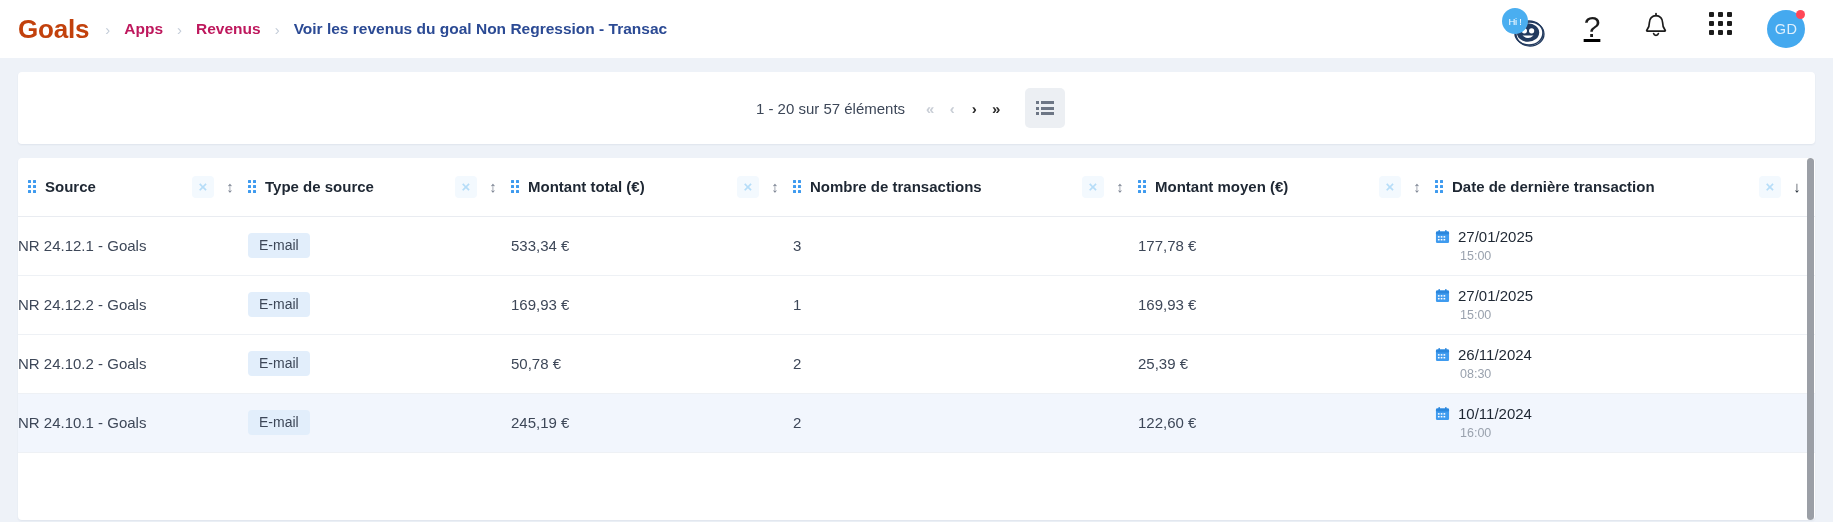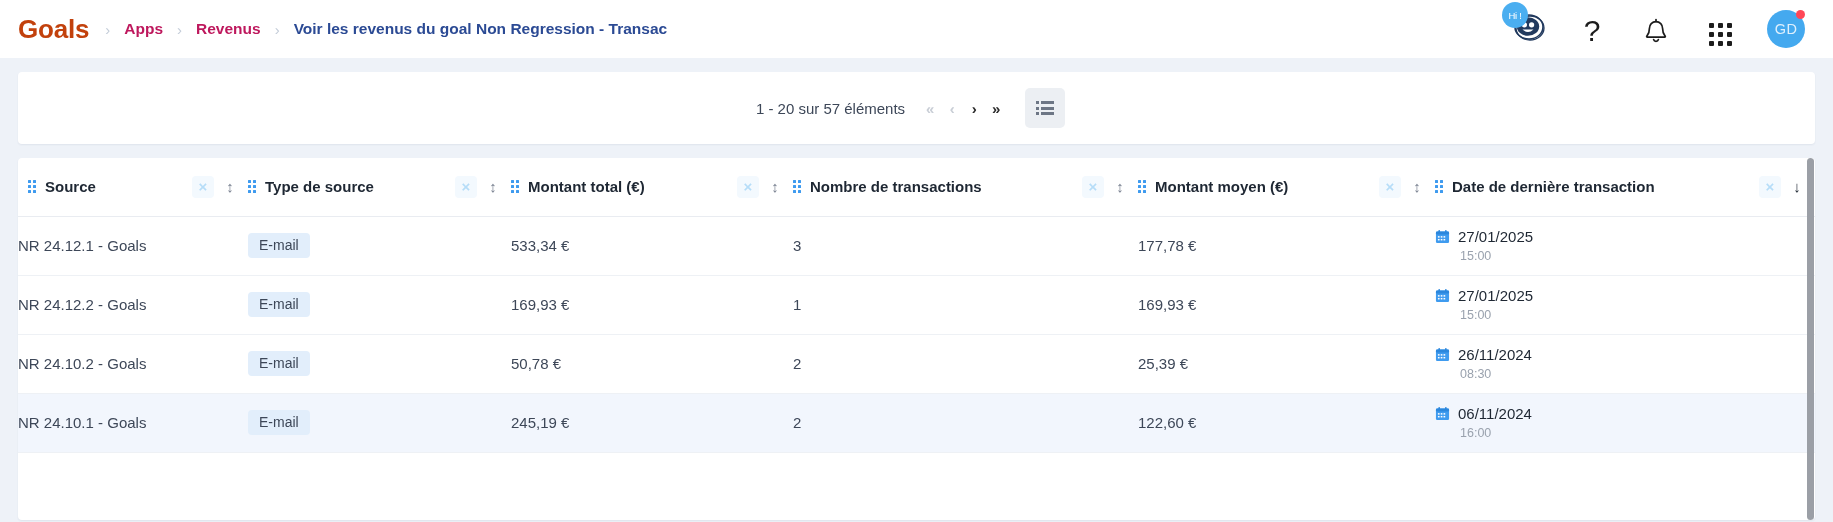--- a/index.html
+++ b/index.html
@@ -58,23 +58,24 @@
     display: flex;
     align-items: center;
     gap: 30px;
     padding-right: 6px;
   }
   .ic-btn {
     position: relative;
     width: 34px;
     height: 34px;
     display: flex;
-    align-items: flex-end;
+    align-items: flex-start;
     justify-content: center;
     cursor: pointer;
+    text-decoration: underline;
   }
   .bot-wrap { position: relative; width: 40px; height: 40px; }
   .bot-badge {
     position: absolute;
     left: -6px;
     top: -4px;
     width: 26px; height: 26px;
     border-radius: 50%;
     background: #4aaef0;
     color: #fff;
@@ -578,21 +579,21 @@
                       <rect x="1" y="2.6" width="14" height="3.3" rx="1.3" fill="#2b87dd"></rect>
                       <rect x="3.6" y="1" width="1.7" height="3" rx="0.8" fill="#2b87dd"></rect>
                       <rect x="10.7" y="1" width="1.7" height="3" rx="0.8" fill="#2b87dd"></rect>
                       <rect x="3.1" y="7.6" width="1.8" height="1.6" fill="#ffffff"></rect>
                       <rect x="6.1" y="7.6" width="1.8" height="1.6" fill="#ffffff"></rect>
                       <rect x="9.1" y="7.6" width="1.8" height="1.6" fill="#ffffff"></rect>
                       <rect x="3.1" y="10.6" width="1.8" height="1.6" fill="#ffffff"></rect>
                       <rect x="6.1" y="10.6" width="1.8" height="1.6" fill="#ffffff"></rect>
                       <rect x="9.1" y="10.6" width="1.8" height="1.6" fill="#ffffff"></rect>
                     </svg></span>
-                  <span class="date-txt">06/11/2024</span>
+                  <span class="date-txt">10/11/2024</span>
                 </div>
                 <div class="time-txt">16:00</div>
               </div>
             </td>
           </tr>
         </tbody>
     </table>
     <div class="vscroll">
       <div class="thumb"></div>
     </div>

